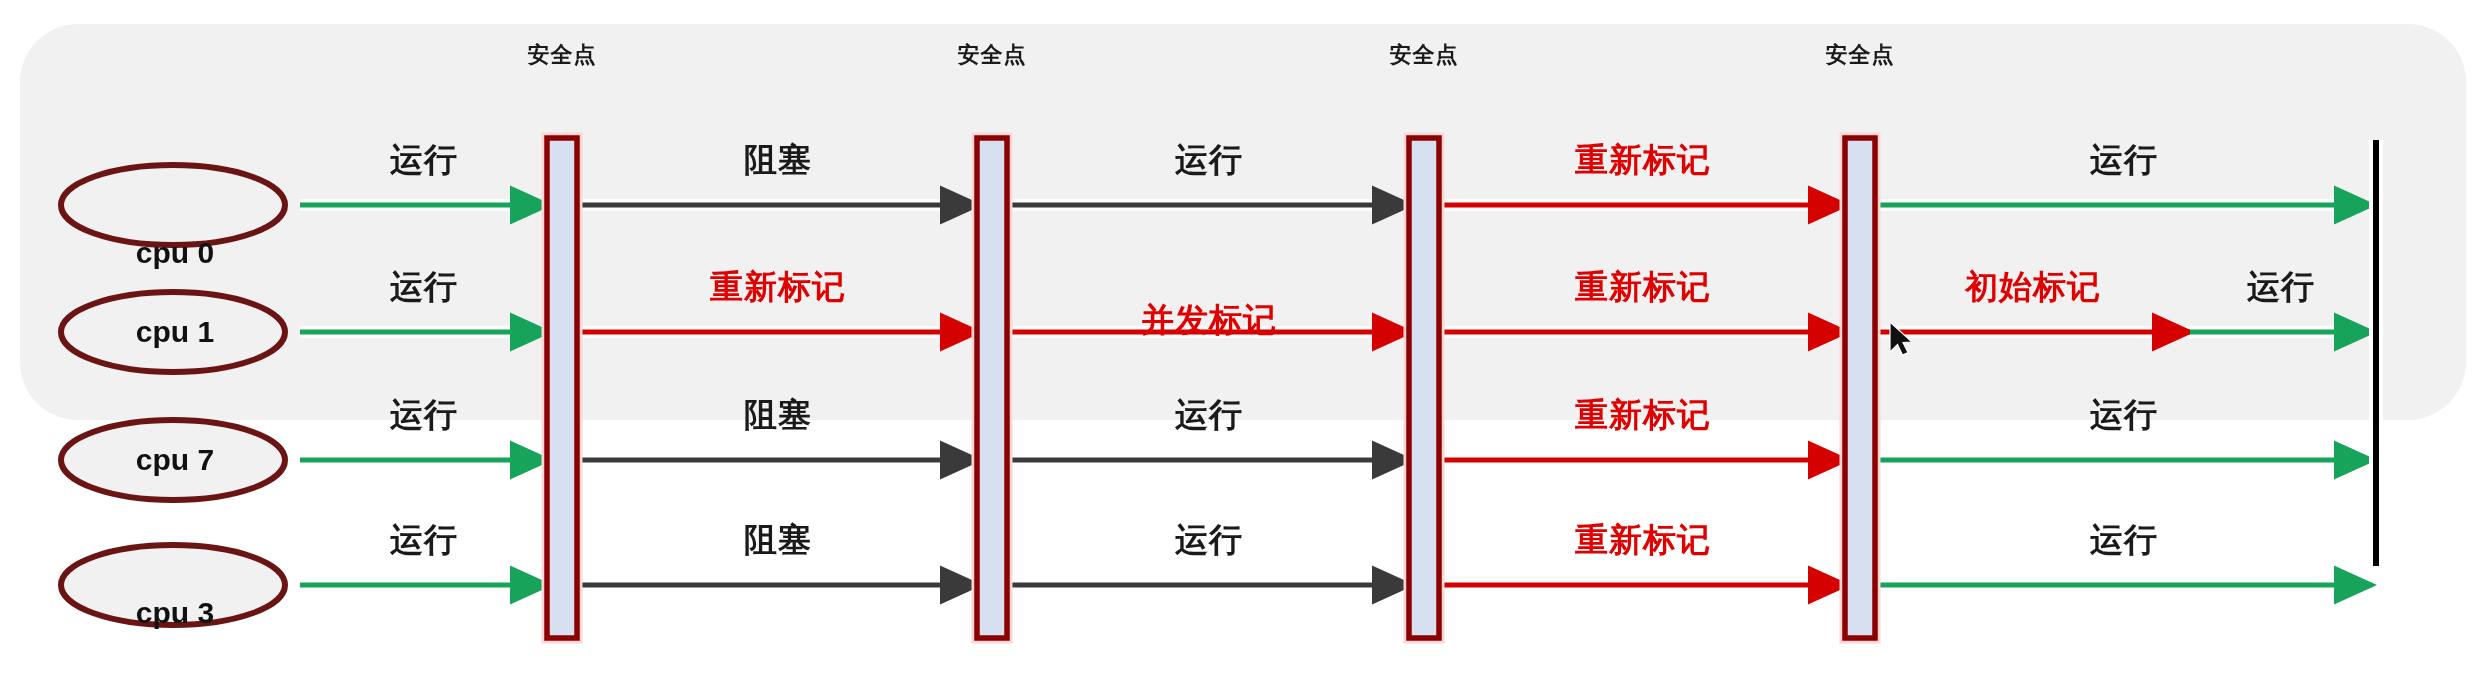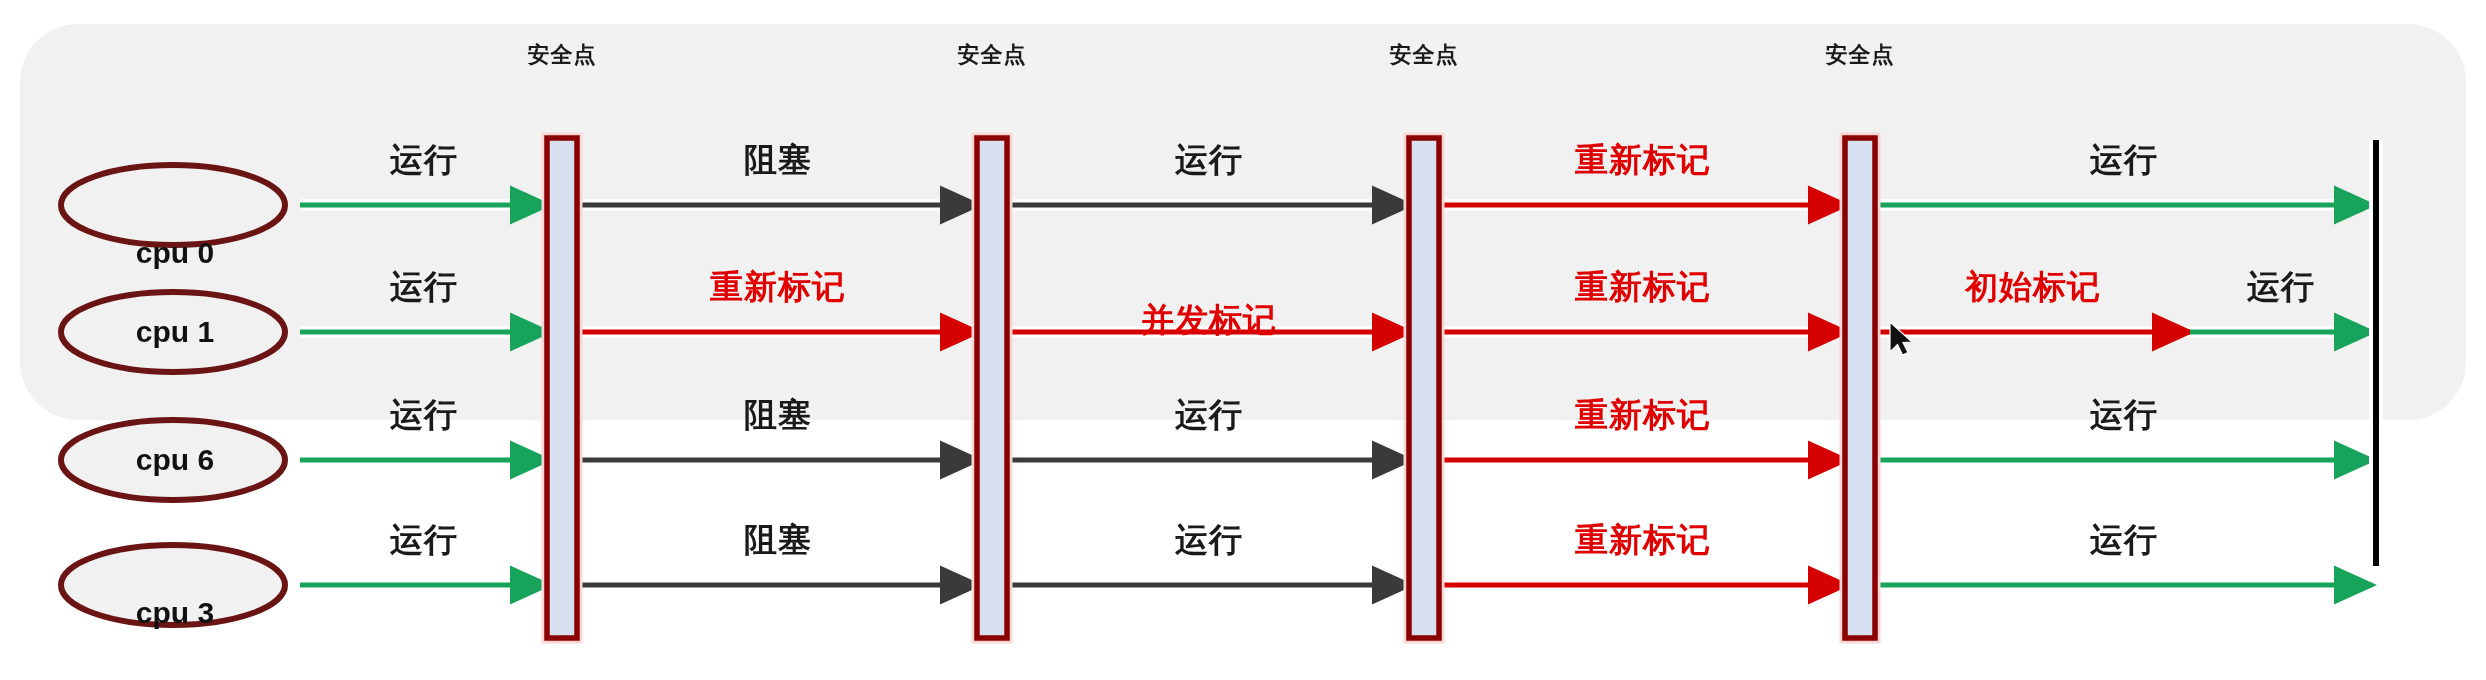--- a/index.html
+++ b/index.html
@@ -144,16 +144,16 @@
       <div class="seg-label black" style="left: 2124px; top: 438px;">运行</div>
       <div class="seg-label black" style="left: 424px; top: 563px;">运行</div>
       <div class="seg-label black" style="left: 778px; top: 563px;">阻塞</div>
       <div class="seg-label black" style="left: 1209px; top: 563px;">运行</div>
       <div class="seg-label red" style="left: 1643px; top: 563px;">重新标记</div>
       <div class="seg-label black" style="left: 2124px; top: 563px;">运行</div>
     </div>
   <div id="labels-cpu">
       <div class="cpu-text" style="left: 175px; top: 205px; margin-top: 48px;">cpu 0</div>
       <div class="cpu-text" style="left: 175px; top: 332px;">cpu 1</div>
-      <div class="cpu-text" style="left: 175px; top: 460px;">cpu 6</div>
+      <div class="cpu-text" style="left: 175px; top: 460px;">cpu 7</div>
       <div class="cpu-text" style="left: 175px; top: 613px;">cpu 3</div>
     </div>
 </div>
 
 </body></html>

